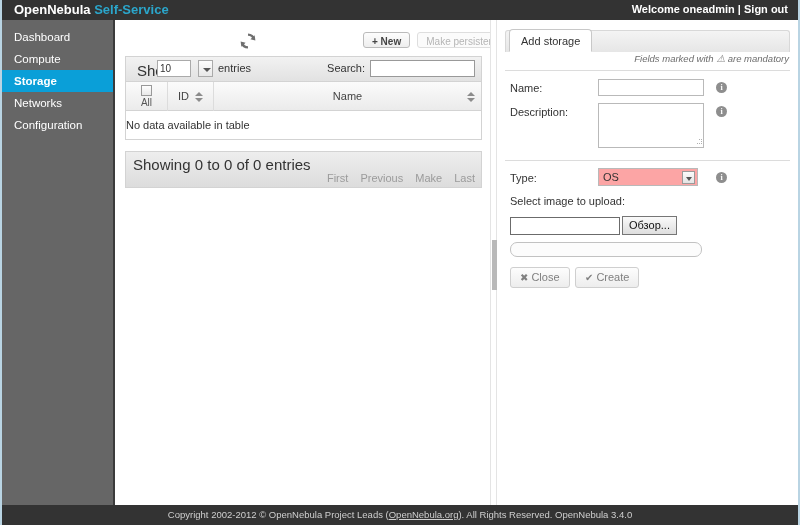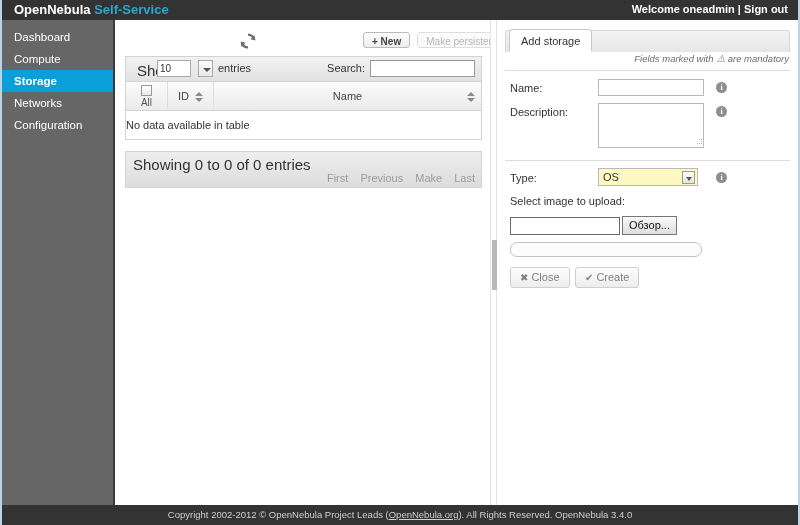--- a/index.html
+++ b/index.html
@@ -325,21 +325,21 @@
     text-align: center;
     font-weight: bold;
     font-family: "Liberation Serif", serif;
     cursor: pointer;
   }
 
   .fselect {
     position: absolute;
     width: 100px; height: 18px;
     border: 1px solid #b9b9b9;
-    background: #fef9c3;
+    background: #fca5a5;
     font-size: 11px;
     line-height: 17px;
     padding-left: 4px;
     color: #333;
     cursor: pointer;
   }
   .fselect-arrow {
     position: absolute; right: 2px; top: 2px;
     width: 13px; height: 13px;
     border: 1px solid #9a9a9a;

